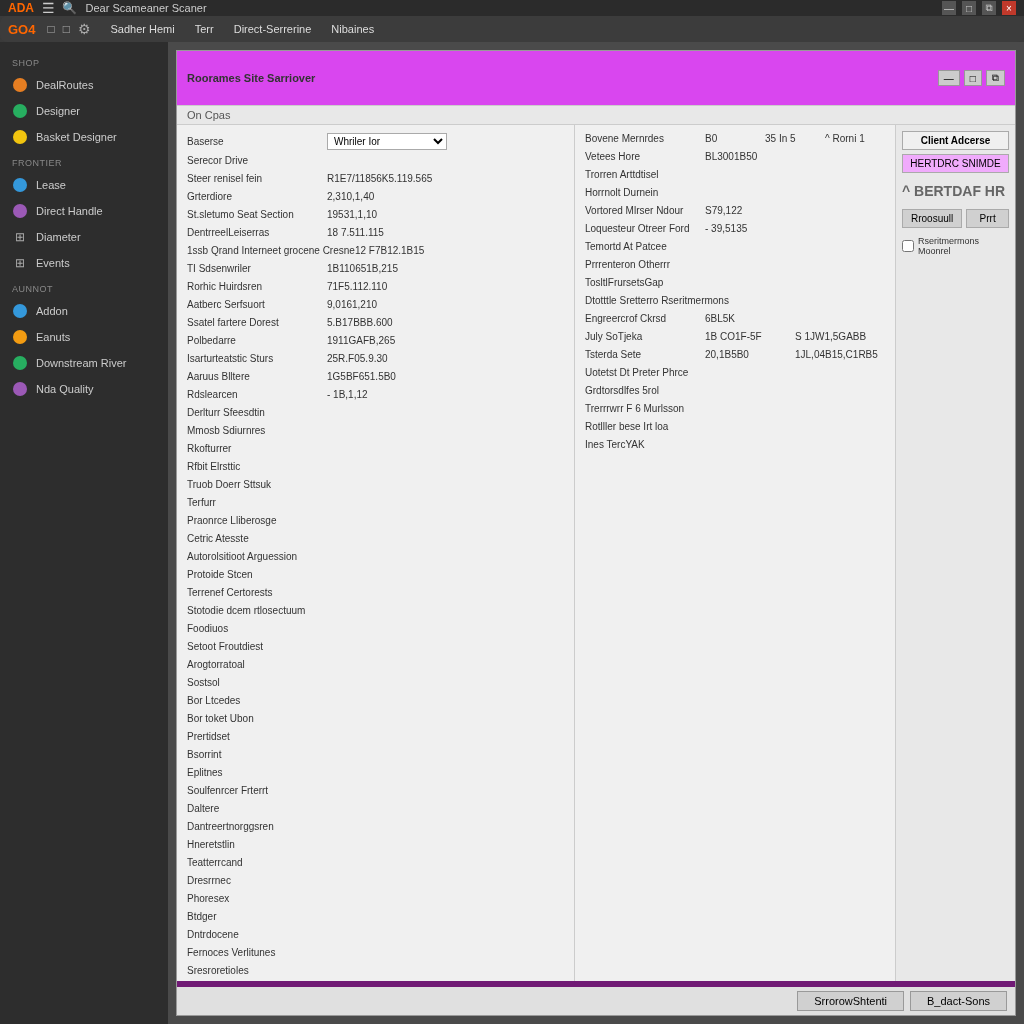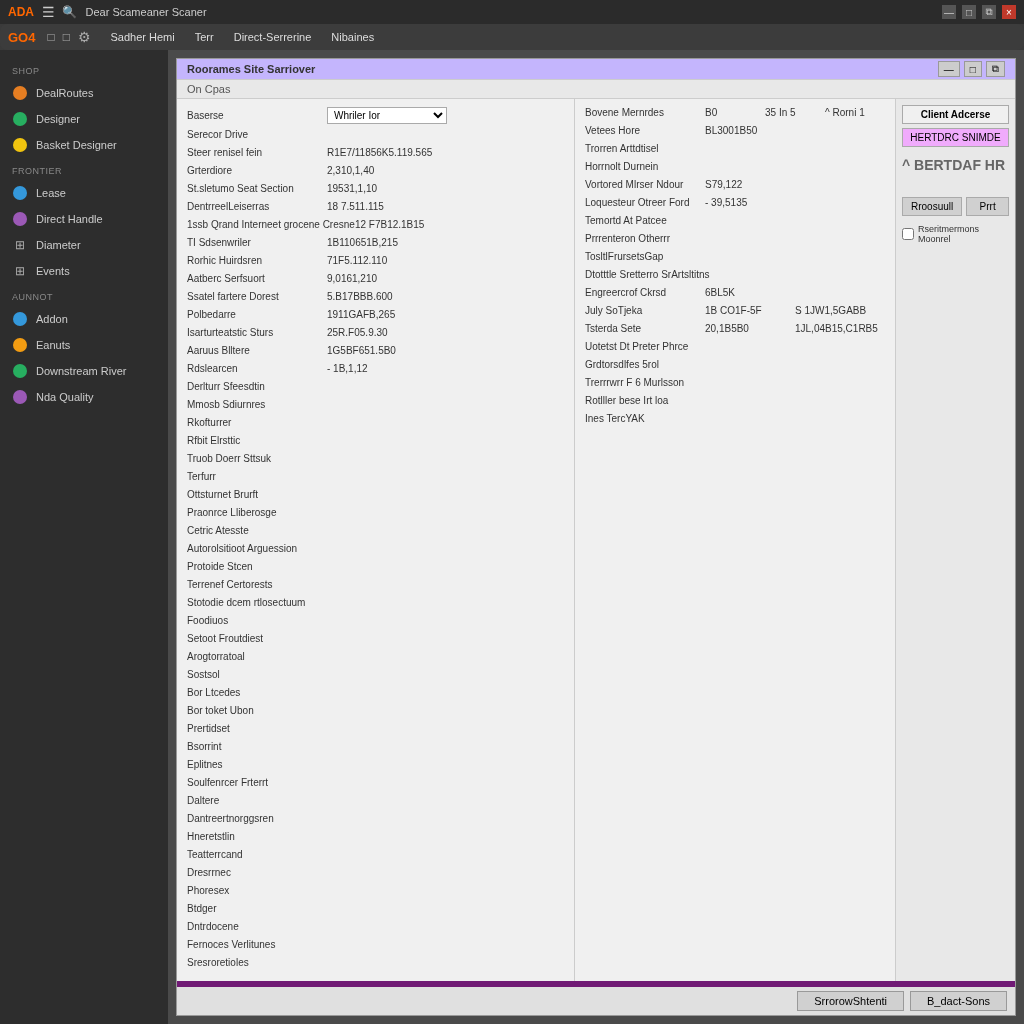--- a/index.html
+++ b/index.html
@@ -1,21 +1,21 @@
 <!DOCTYPE html>
 <html><head>
   <meta charset="utf-8">
   <style>
     * { box-sizing: border-box; margin: 0; padding: 0; font-family: Arial, sans-serif; font-size: 11px; }
     body { background: #3a3a3a; display: flex; flex-direction: column; height: 1024px; overflow: hidden; }
 
     
     .title-bar {
       background: #2b2b2b;
-      height: 24px;
+      height: 16px;
       display: flex;
       align-items: center;
       padding: 0 8px;
       color: #ccc;
       justify-content: space-between;
       flex-shrink: 0;
     }
     .title-bar-left { display: flex; align-items: center; gap: 8px; }
     .title-bar-right { display: flex; align-items: center; gap: 6px; }
     .title-bar-btn { width: 14px; height: 14px; background: #555; border: none; color: #ccc; cursor: pointer; font-size: 10px; display: flex; align-items: center; justify-content: center; }
@@ -84,23 +84,23 @@
     
     .panel {
       background: #f0f0f0;
       border: 1px solid #999;
       display: flex;
       flex-direction: column;
       flex: 1;
       overflow: hidden;
     }
     .panel-header {
-      background: #c4b5fd;
+      background: #d946ef;
       border-bottom: 1px solid #ccc;
-      padding: 2px 10px;
+      padding: 19px 10px;
       display: flex;
       justify-content: space-between;
       align-items: center;
       flex-shrink: 0;
     }
     .panel-title { font-weight: bold; font-size: 11px; color: #333; }
     .panel-controls { display: flex; gap: 4px; }
     .panel-ctrl-btn { background: #ccc; border: 1px solid #999; padding: 1px 5px; cursor: pointer; font-size: 10px; }
 
     .panel-body {
@@ -182,21 +182,21 @@
       background: #f0abfc;
       border: 1px solid #aaa;
       padding: 3px 6px;
       font-size: 10px;
       text-align: center;
       cursor: pointer;
       margin-bottom: 4px;
     }
     .right-panel-tab.active { background: #f0f0f0; font-weight: bold; }
     .right-panel-label { font-size: 14px; color: #666; margin: 6px 0 2px 0; font-weight: bold; }
-    .right-panel-buttons { display: flex; gap: 4px; margin-top: 22px; }
+    .right-panel-buttons { display: flex; gap: 4px; margin-top: 8px; }
     .rp-btn { background: #d0d0d0; border: 1px solid #aaa; padding: 3px 8px; font-size: 10px; cursor: pointer; flex: 1; text-align: center; }
     .checkbox-row { display: flex; align-items: center; gap: 4px; margin-top: 8px; }
     .checkbox-row input { width: 12px; height: 12px; }
     .checkbox-label { font-size: 9px; color: #333; }
 
     
     .bottom-toolbar {
       background: #e0e0e0;
       border-top: 6px solid #701a75;
       padding: 4px 8px;
@@ -414,24 +414,20 @@
           </div>
           <div class="form-row">
             <span class="form-label">Truob Doerr Sttsuk</span>
             <span class="form-value"></span>
           </div>
           <div class="form-row">
             <span class="form-label">Terfurr</span>
             <span class="form-value"></span>
           </div>
           <div class="form-row">
-            <span class="form-label">Ottsturnet Brurft</span>
-            <span class="form-value"></span>
-          </div>
-          <div class="form-row">
             <span class="form-label">Praonrce Lliberosge</span>
             <span class="form-value"></span>
           </div>
           <div class="form-row">
             <span class="form-label">Cetric Atesste</span>
             <span class="form-value"></span>
           </div>
           <div class="form-row">
             <span class="form-label">Autorolsitioot Arguession</span>
             <span class="form-value"></span>
@@ -568,21 +564,21 @@
           </div>
           <div class="info-row">
             <span class="info-label">Prrrenteron Otherrr</span>
             <span class="info-value"></span>
           </div>
           <div class="info-row">
             <span class="info-label">TosltlFrursetsGap</span>
             <span class="info-value"></span>
           </div>
           <div class="info-row">
-            <span class="info-label">Dtotttle Sretterro SrArtsltitns</span>
+            <span class="info-label">Dtotttle Sretterro Rseritmermons</span>
             <span class="info-value"></span>
           </div>
           <div class="info-row">
             <span class="info-label">Engreercrof Ckrsd</span>
             <span class="info-value">6BL5K</span>
           </div>
           <div class="info-row">
             <span class="info-label">July SoTjeka</span>
             <span class="info-value">1B CO1F-5F</span>
             <span class="info-value">S 1JW1,5GABB</span>

